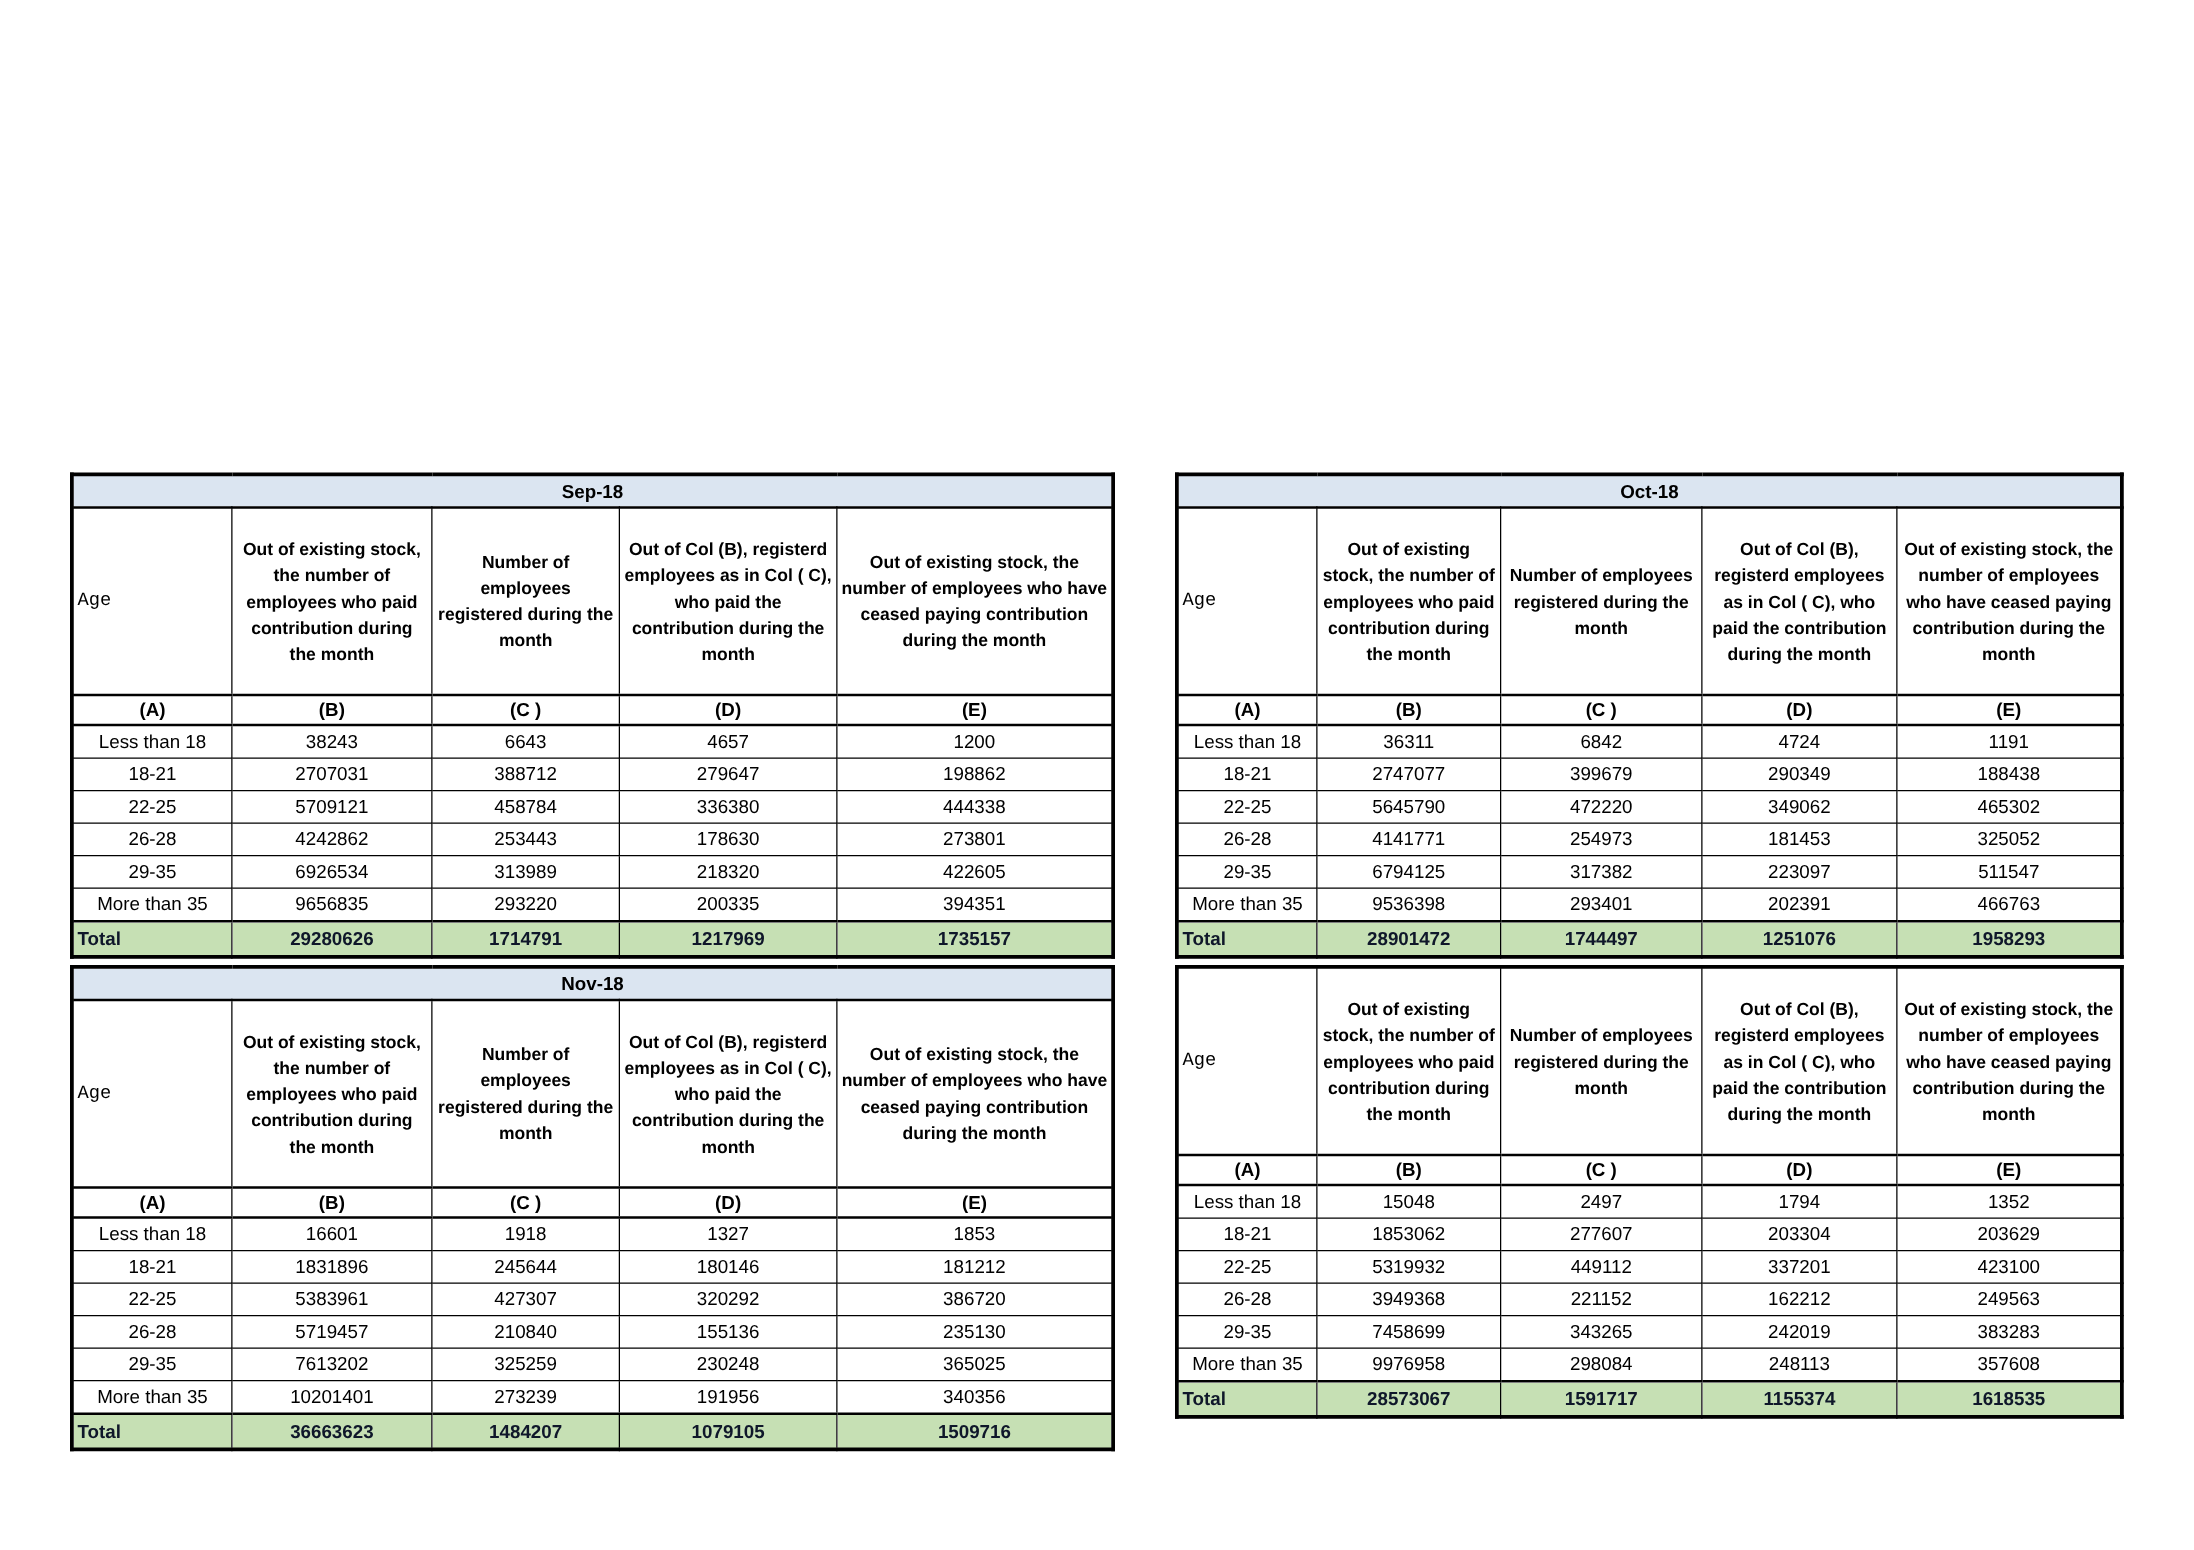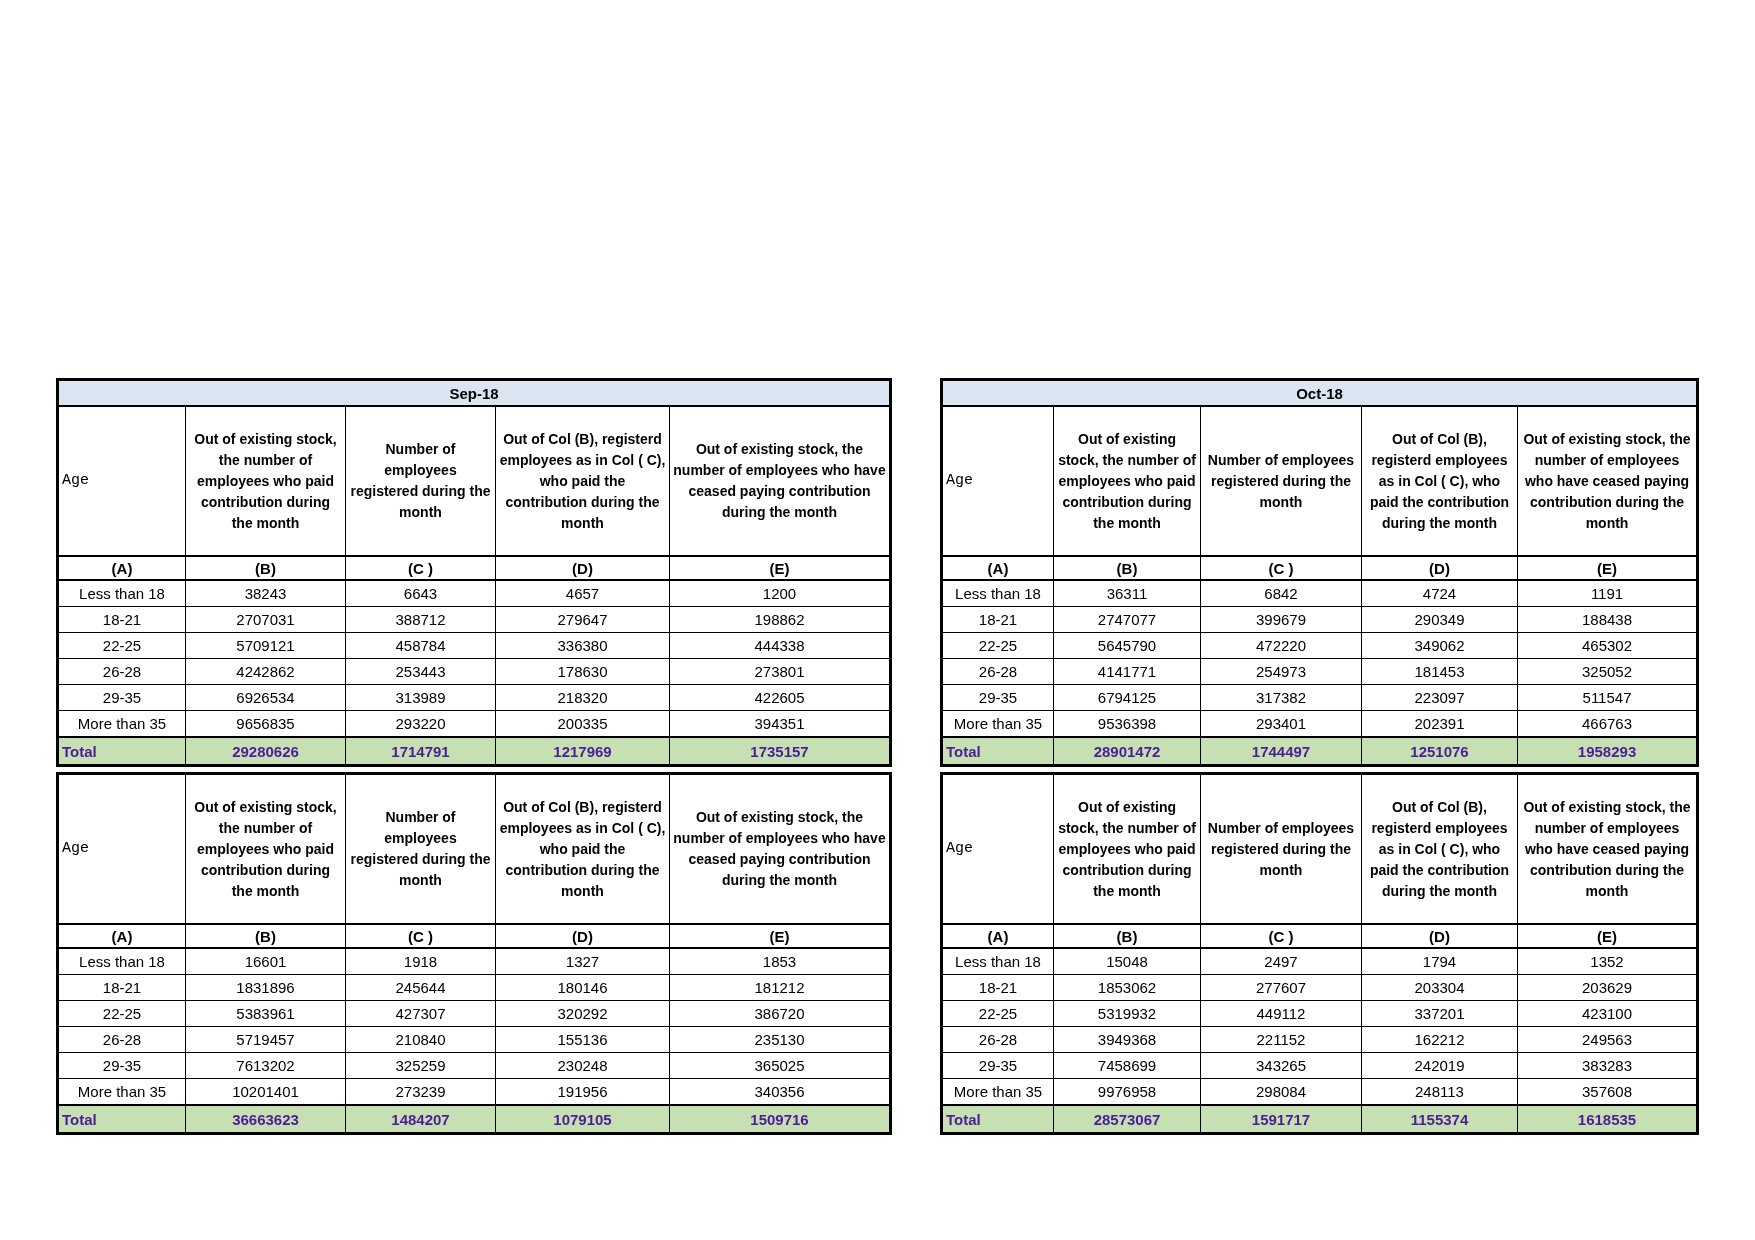--- a/index.html
+++ b/index.html
@@ -85,21 +85,21 @@
     text-align: center;
     vertical-align: middle;
   }
   tbody td.age-c {
     text-align: left;
     margin-left: 28px;
   }
   tr.total-row td {
     height: 26px;
     background: #c6e0b4;
-    color: #4c1d95;
+    color: #0f172a;
     font-weight: bold;
     text-align: center;
     border-top: 2px solid #000;
   }
   tr.total-row td.age-c {
     text-align: left;
   }
 </style>
 </head>
 <body>
@@ -273,20 +273,23 @@
     <div class="month-table left-col bottom-row">
       <table class="mtable">
         <colgroup>
           <col class="c-a">
           <col class="c-b">
           <col class="c-c">
           <col class="c-d">
           <col class="c-e">
         </colgroup>
         <thead>
+          <tr class="title-row">
+            <th colspan="5">Nov-18</th>
+          </tr>
           <tr class="head-row">
             <th class="age-h">Age</th>
             <th>Out of existing stock, the number of employees who paid contribution during the month</th>
             <th>Number of employees registered during the month</th>
             <th>Out of Col (B), registerd employees as in Col ( C), who paid the contribution during the month</th>
             <th>Out of existing stock, the number of  employees  who have ceased paying contribution during the month</th>
           </tr>
           <tr class="letter-row">
             <th>(A)</th>
             <th>(B)</th>

